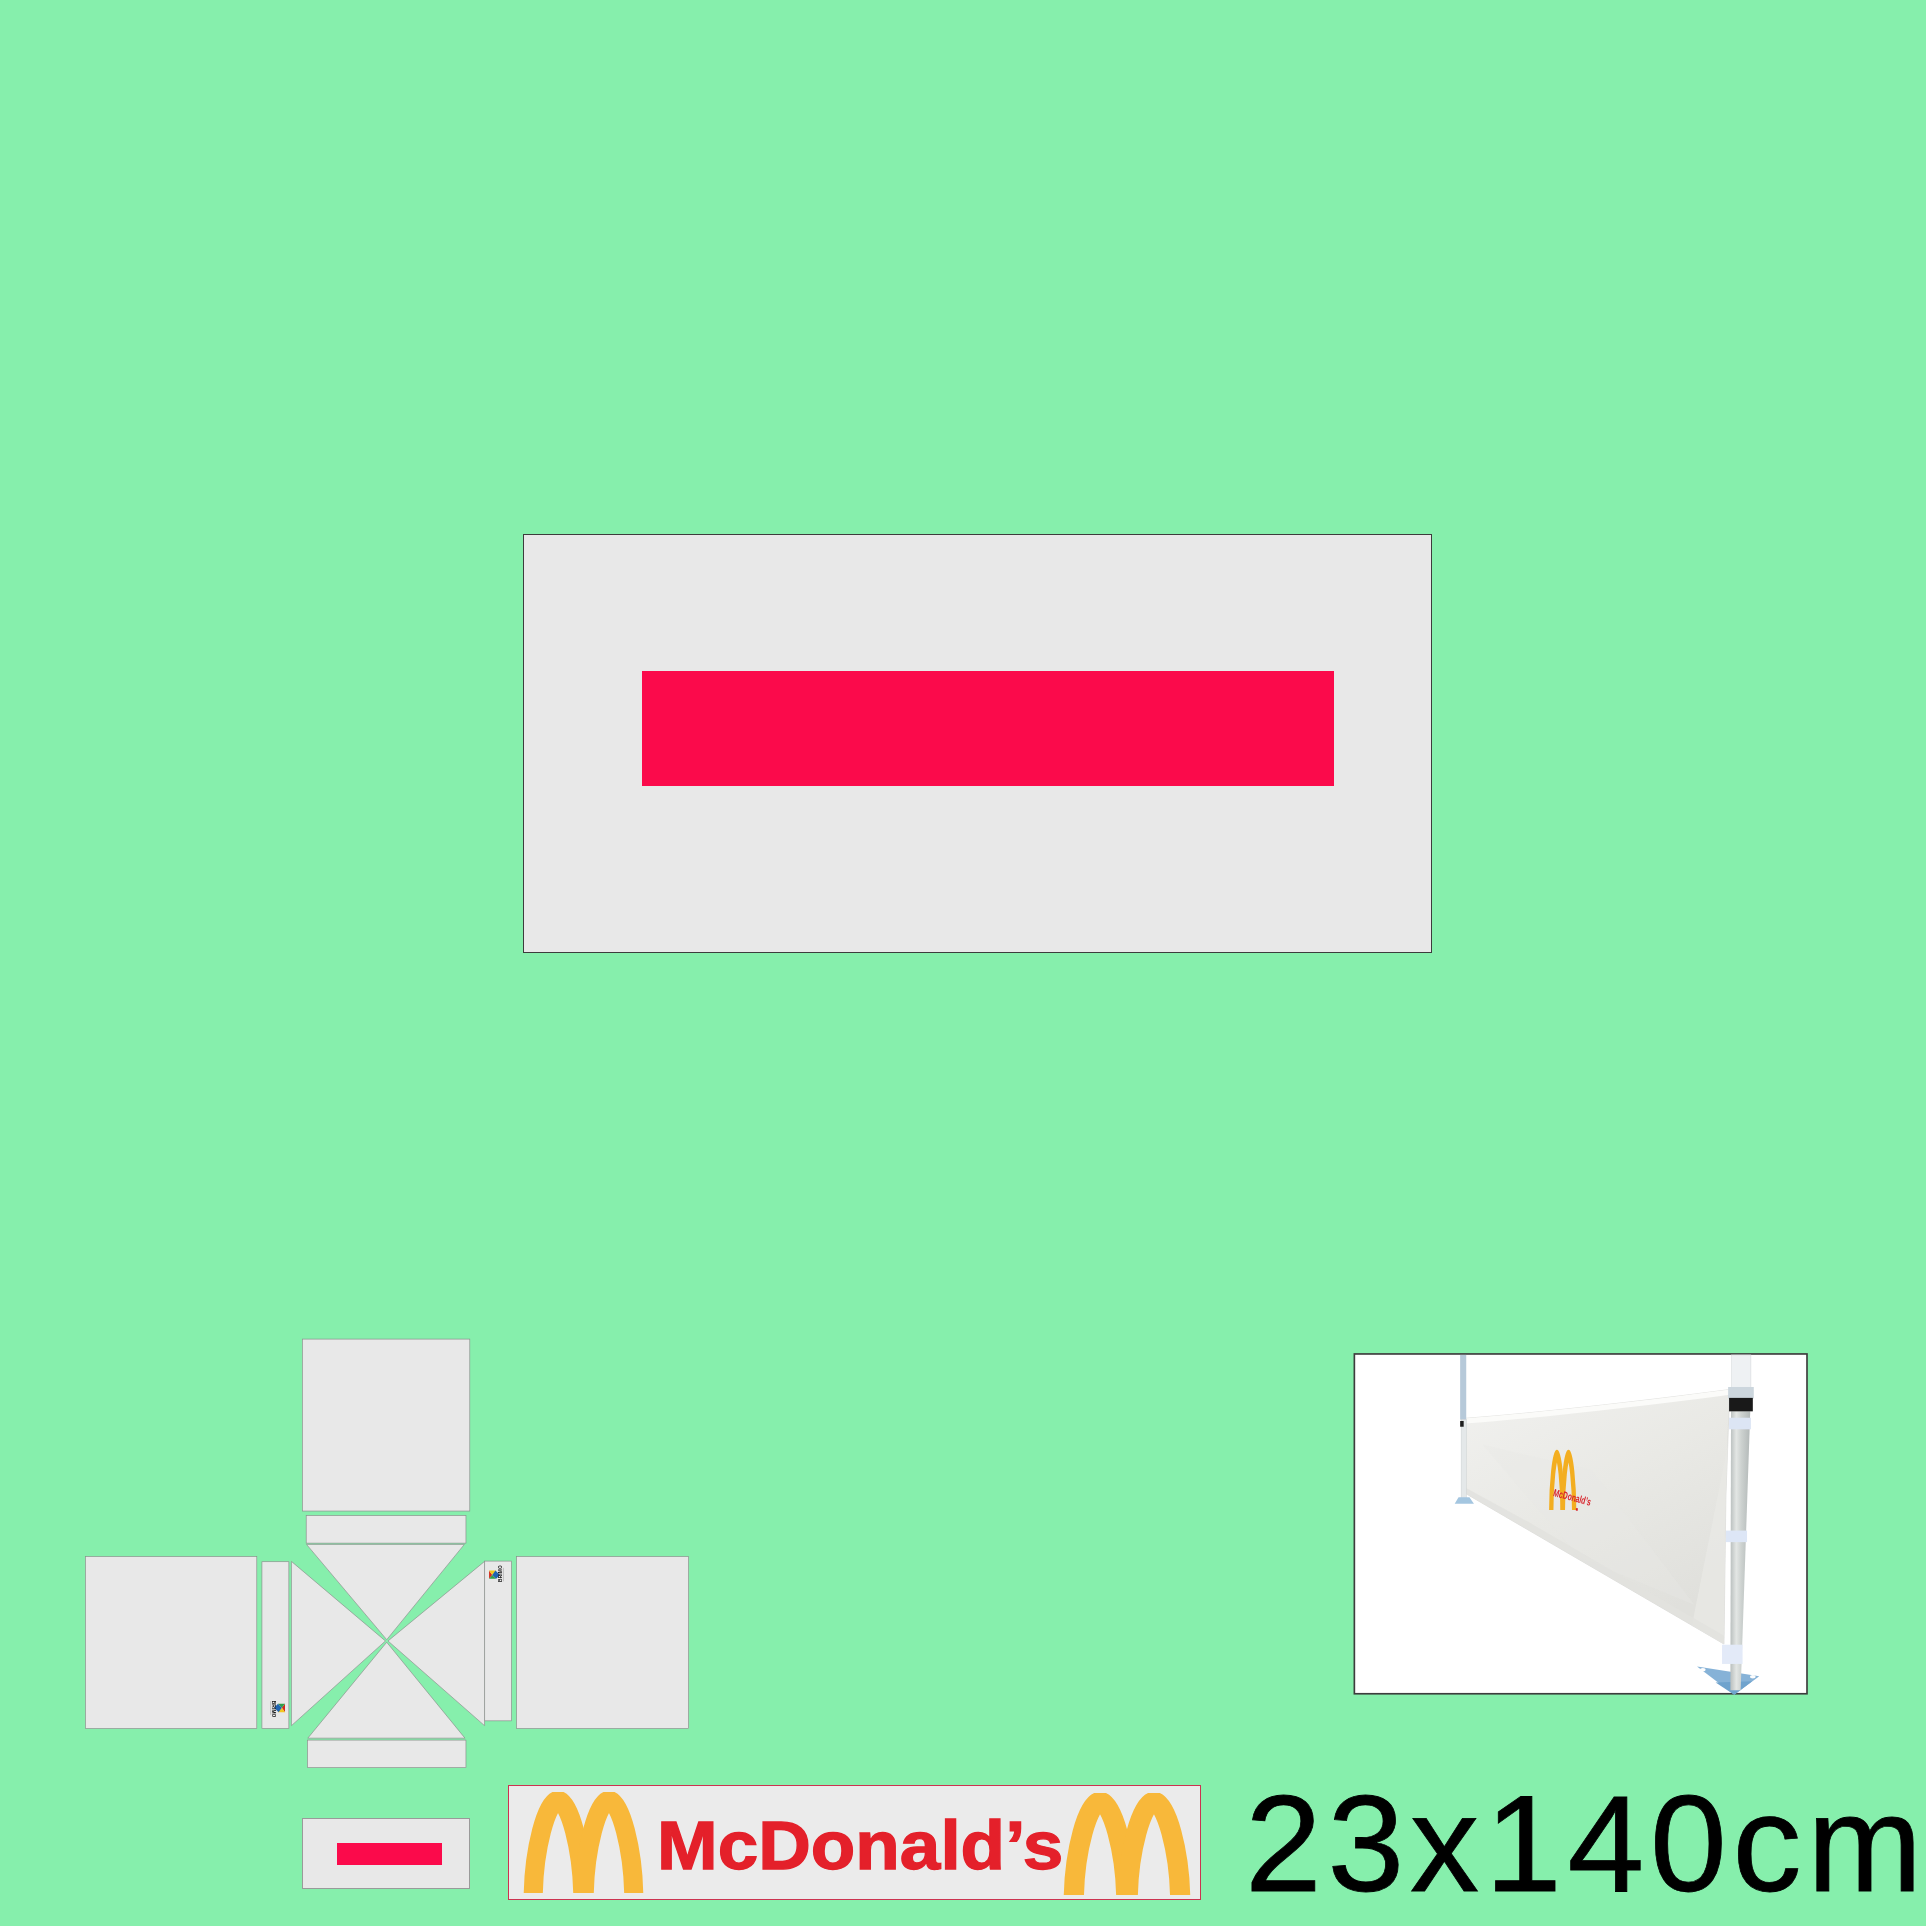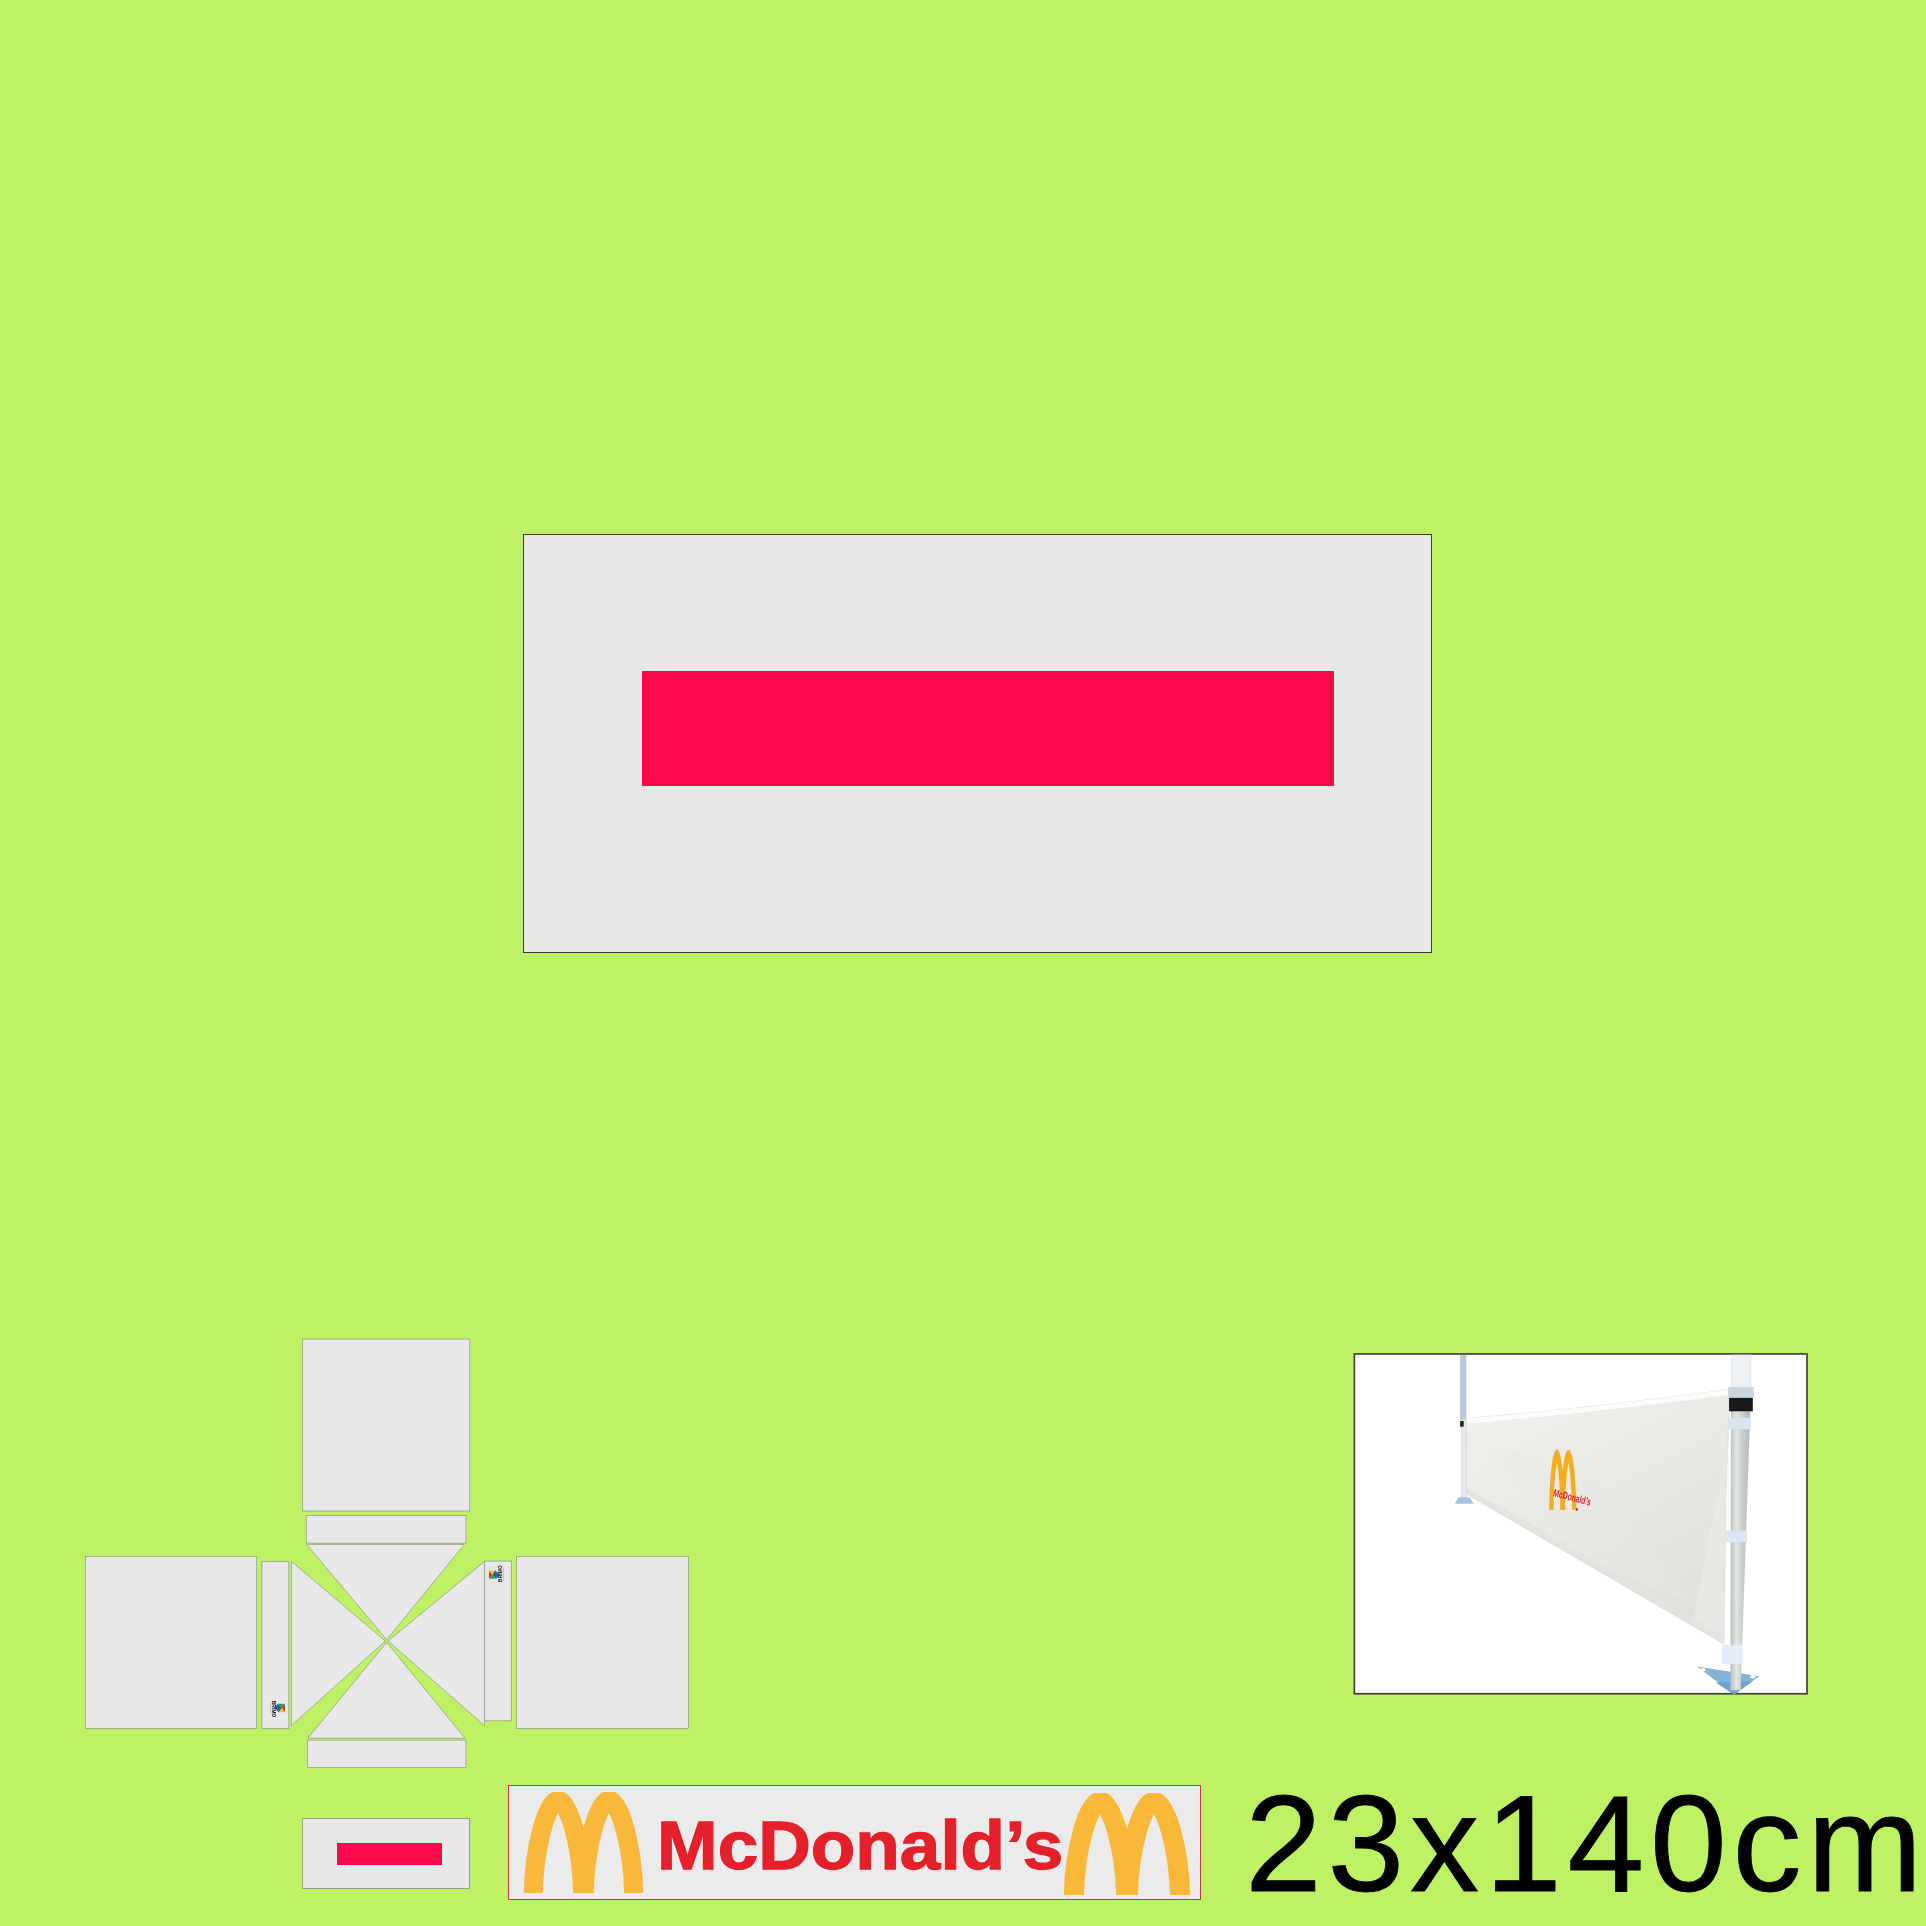--- a/index.html
+++ b/index.html
@@ -1,16 +1,16 @@
 <!DOCTYPE html>
 <html style="font-size:10.3px"><head>
 <meta charset="utf-8">
 <style>
   html,body{margin:0;padding:0;background:#ffffff;font-family:"Liberation Sans",sans-serif;}
-  #page{position:relative;width:1926px;height:1926px;background:#bef264;overflow:hidden;}
+  #page{position:relative;width:1926px;height:1926px;background:#86efac;overflow:hidden;}
   .abs{position:absolute;}
 </style>
 </head>
 <body>
 <div id="page">
 
   <div class="abs" style="left:523px;top:534px;width:907px;height:417px;background:#e8e8e8;border:0.6px solid #3c3c3c;"></div>
 
   <div class="abs" style="left:642px;top:671px;width:692px;height:115px;background:#fb0a4b;"></div>
 

